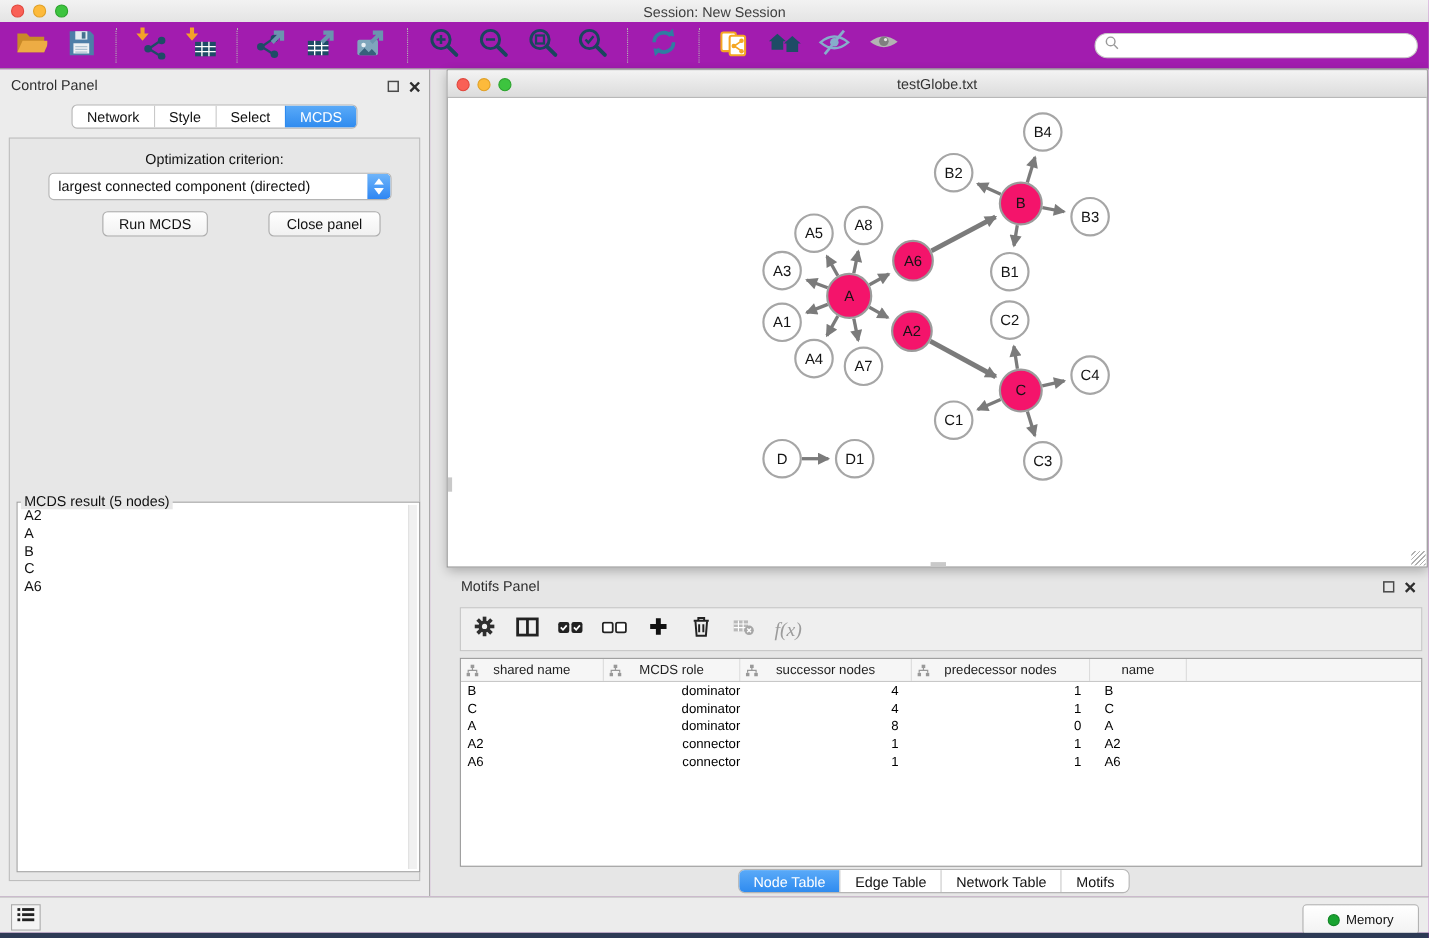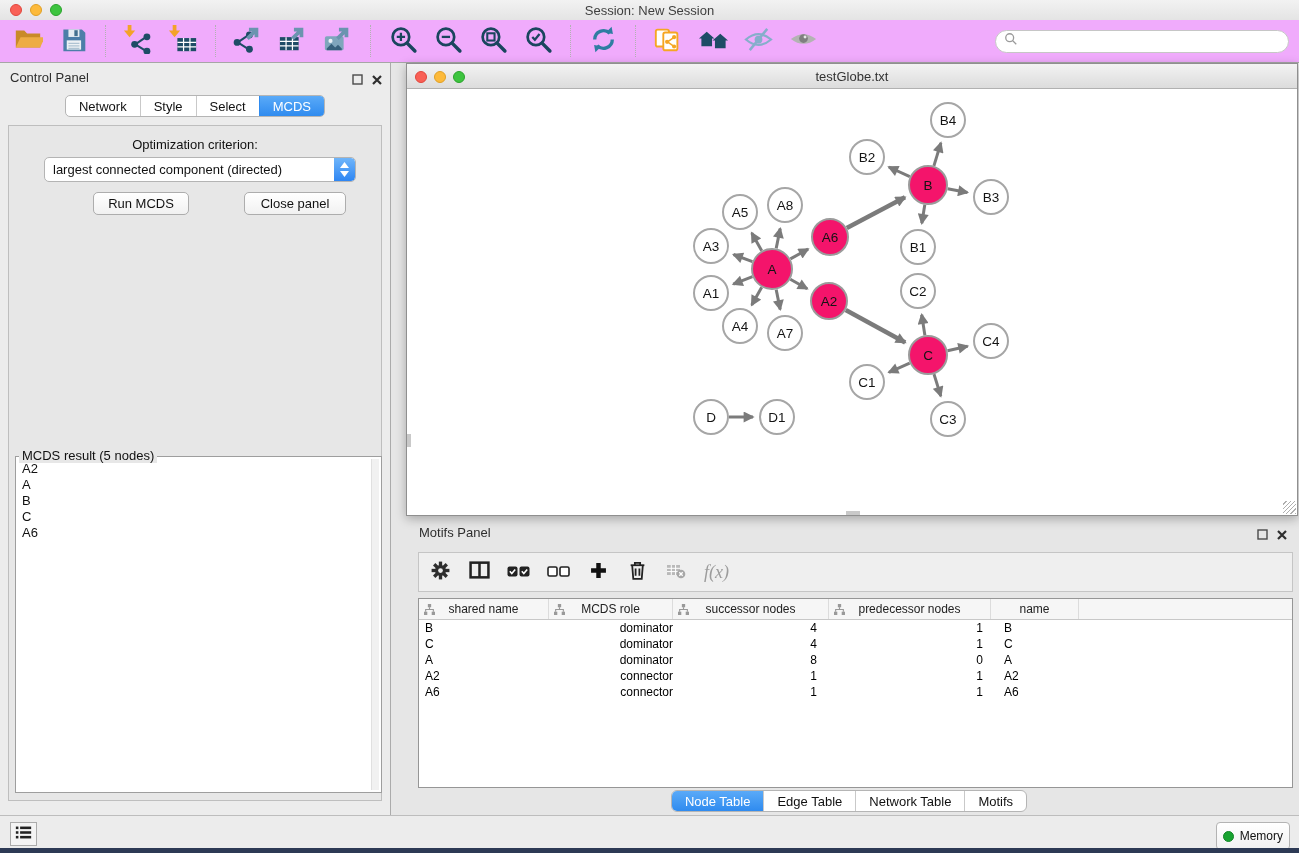--- a/index.html
+++ b/index.html
@@ -1,18 +1,18 @@
 <!DOCTYPE html>
 <html><head>
 <meta charset="utf-8">
 <style>
   * { margin:0; padding:0; box-sizing:border-box; }
   html,body { width:1299px; height:853px; }
   body { font-family:"Liberation Sans", sans-serif; background:#ECECEC; -webkit-font-smoothing:antialiased; }
-  .app { position:relative; width:1299px; height:853px; background:#f0abfc; overflow:hidden; }
+  .app { position:relative; width:1299px; height:853px; background:#a21caf; overflow:hidden; }
 
   
   .titlebar { position:absolute; left:0; top:0; width:100%; height:20px;
     background:linear-gradient(#F2F2F2,#E4E4E4); }
   .lights { position:absolute; left:10px; top:4px; display:flex; gap:8px; }
   .light { width:12px; height:12px; border-radius:50%; }
   .light.red { background:#F96056; border:0.5px solid #E1463C; }
   .light.yellow { background:#FDBA3B; border:0.5px solid #E0A025; }
   .light.green { background:#3DC43F; border:0.5px solid #2AA32C; }
   .win-title { position:absolute; left:0; right:0; top:3px; text-align:center; font-size:13px; color:#3F3F3F; }
@@ -89,21 +89,21 @@
   .td.c3 { text-align:right; padding-right:8px; }
   .td.c4 { padding-left:13px; }
   .tp-tabs-wrap { position:absolute; left:0; top:270px; width:100%; text-align:center; }
   .tp-tabs-wrap .seg { border-radius:6px; }
 
   
   .statusbar { position:absolute; left:0; top:815px; width:100%; height:33px; background:#ECECEC; border-top:1px solid #BDBDBD; }
   .list-btn { position:absolute; left:10px; top:6px; width:27px; height:24px; background:#F4F4F4;
     border:1px solid #ABABAB; display:flex; align-items:center; justify-content:center; }
   .memory-btn { position:absolute; right:9px; top:6px; height:28px; background:linear-gradient(#FFFFFF,#F2F2F2);
-    border:1px solid #B3B3B3; border-radius:4px; display:flex; align-items:center; gap:6px; padding:0 6px; }
+    border:1px solid #B3B3B3; border-radius:4px; display:flex; align-items:center; gap:6px; padding:0 22px; }
   .memory-dot { width:11px; height:11px; border-radius:50%; background:#18A330; border:0.5px solid #128526; }
   .memory-label { font-size:12px; color:#111; }
   .desktop-strip { position:absolute; left:0; top:848px; width:100%; height:5px; background:#2D3A55; }
 </style>
 </head>
 <body>
 
 <div class="app">
 
   <div class="titlebar">

